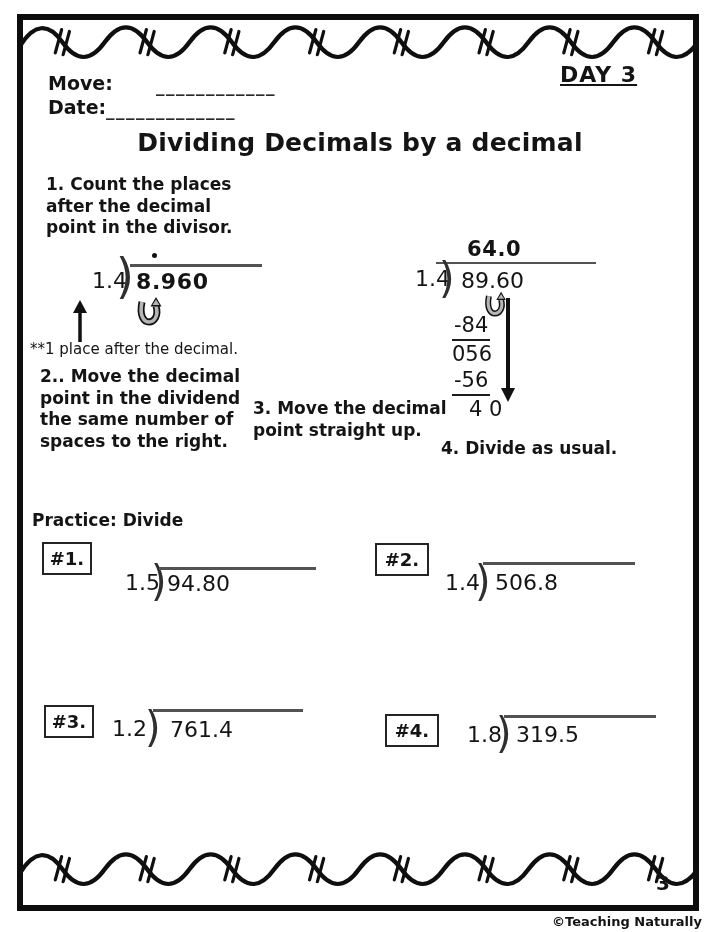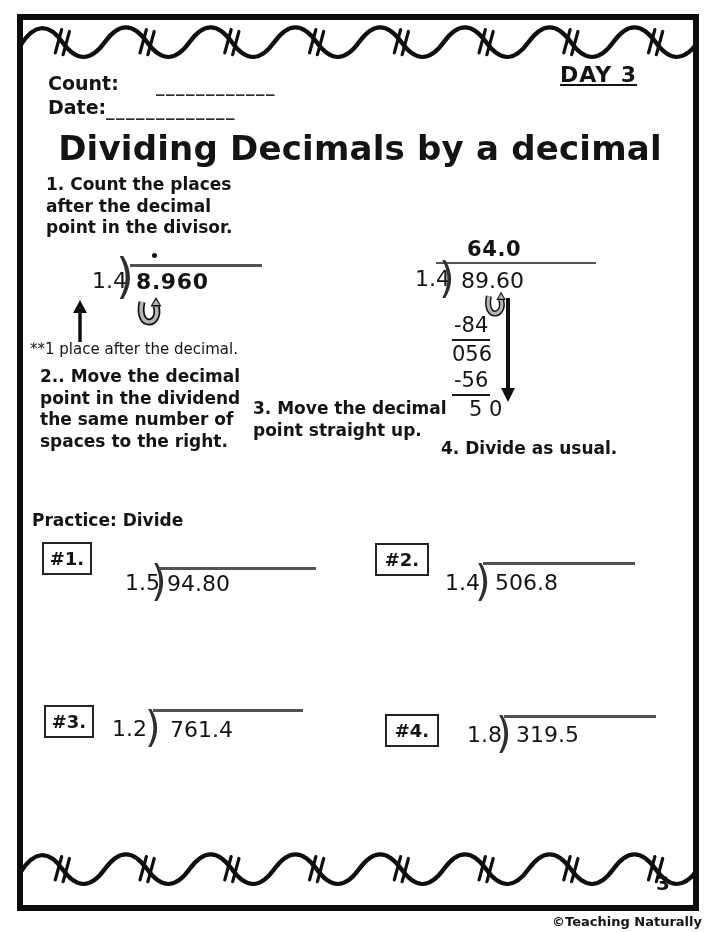--- a/index.html
+++ b/index.html
@@ -14,21 +14,21 @@
     border:6px solid #0d0d0d; box-sizing:border-box; background:transparent;
   }
   .wave { position:absolute; left:20px; width:678px; height:52px; }
   .wave.top { top:18px; }
   .wave.bottom { top:845px; }
   .fieldlabel { font-size:19px; font-weight:600; }
   .fieldline  { font-size:17px; font-weight:700; letter-spacing:1.5px; color:#2a2a2a; }
   .daybadge { font-size:22px; font-weight:600; letter-spacing:1px; }
   .title {
     left:0; right:0; top:128px; text-align:center;
-    font-size:34px; font-weight:800; letter-spacing:0.2px;
+    font-size:25px; font-weight:800; letter-spacing:0.2px;
   }
   .steptext { font-size:17px; font-weight:700; line-height:21.5px; white-space:pre-line; }
   .numtext { font-size:22px; font-weight:500; }
   .boldnum { font-weight:800; letter-spacing:0.6px;text-align:right; }
   .brk {
     position:absolute; font-size:40px; line-height:36px; font-weight:400;
     color:#2f2f2f; transform:scaleY(1.05); transform-origin:top left;
   }
   .vinc { position:absolute; height:0; border-top:3px solid #525252; }
   .dot5 { position:absolute; width:5px; height:5px; border-radius:50%; background:#111; }
@@ -120,21 +120,21 @@
           <line x1="-4" y1="-13" x2="-4" y2="13"></line>
           <line x1="4" y1="-13" x2="4" y2="13"></line>
         </g>
       <g transform="translate(630,26) rotate(14)">
           <line x1="-4" y1="-13" x2="-4" y2="13"></line>
           <line x1="4" y1="-13" x2="4" y2="13"></line>
         </g>
     </g>
   </svg>
 
-  <span class="abs fieldlabel" style="left:48px; top:72px;">Count:</span>
+  <span class="abs fieldlabel" style="left:48px; top:72px;">Move:</span>
   <span class="abs fieldline" style="left:112px; top:76px;margin-left:44px;">____________</span>
   <span class="abs fieldlabel" style="left:48px; top:96px;">Date:</span>
   <span class="abs fieldline" style="left:106px; top:100px;">_____________</span>
   <span class="abs daybadge" style="left:560px; top:62px;text-decoration:underline;">DAY 3</span>
 
   <div class="abs title">Dividing Decimals by a decimal</div>
 
   <div class="abs steptext" style="left:46px; top:174px;">1. Count the places
 after the decimal
 point in the divisor.</div>
@@ -178,21 +178,21 @@
       <polygon points="18.5,9 25.5,9 22,3.5" fill="#b5b5b5"></polygon>
     </svg>
     <svg class="abs" style="left:88px; top:63px;" width="20" height="104" viewBox="0 0 20 104">
       <line x1="10" y1="0" x2="10" y2="91" stroke="#111" stroke-width="4"></line>
       <polygon points="3,90 17,90 10,104" fill="#111"></polygon>
     </svg>
     <div class="abs" style="left:42px; top:77px;">
       <div class="workrow"><span class="uline">-84</span></div>
       <div class="workrow"><span>056</span></div>
       <div class="workrow"><span class="uline">-56</span></div>
-      <div class="workrow" style="padding-left:17px;"><span>5 0</span></div>
+      <div class="workrow" style="padding-left:17px;"><span>4 0</span></div>
     </div>
   </div>
   <div class="abs steptext" style="left:441px; top:438px;">4.  Divide as usual.</div>
 
   <span class="abs" style="left:32px; top:510px; font-size:17px; font-weight:600;">Practice: Divide</span>
 
   <div class="abs" style="left:42px; top:542px; width:290px; height:60px;">
     <div class="tagbox">
         <span>#1.</span>
       </div>

